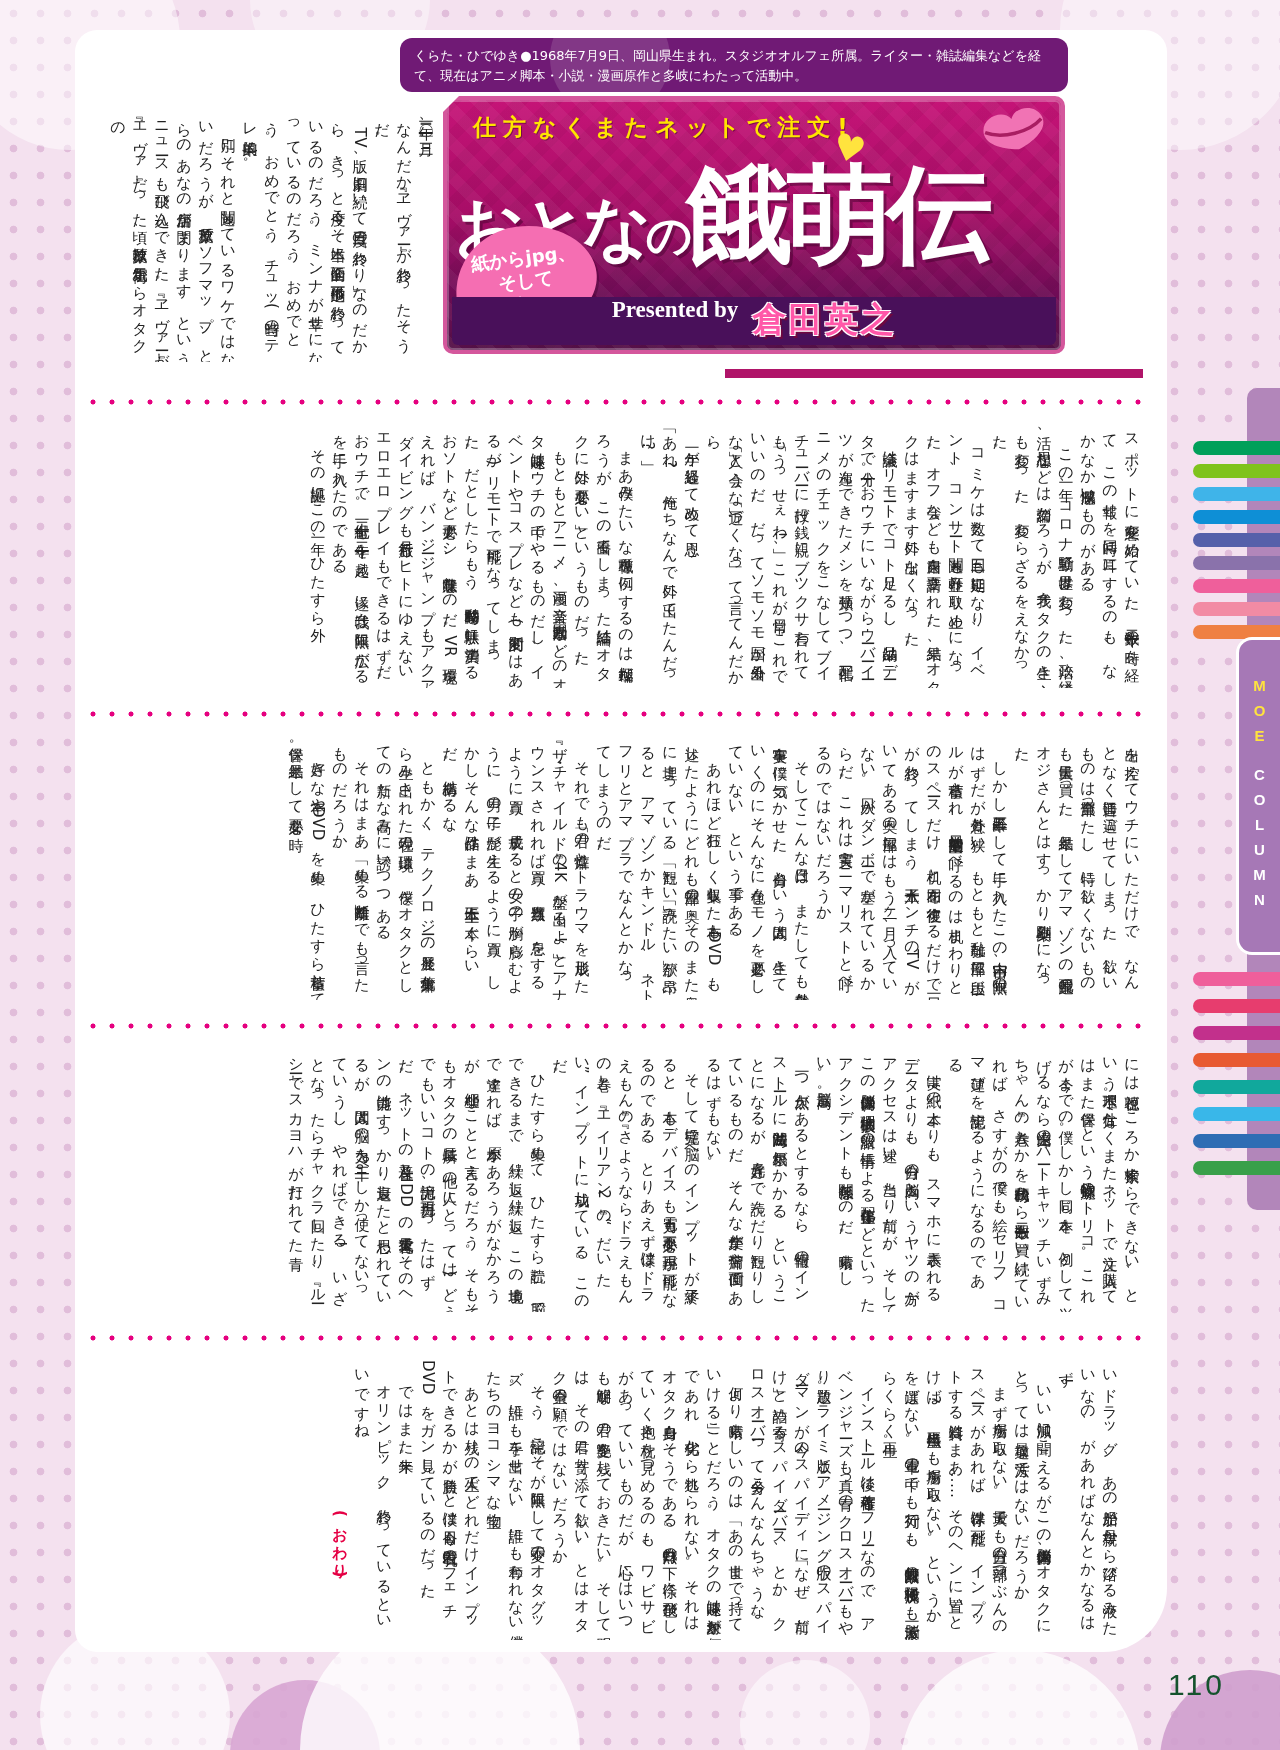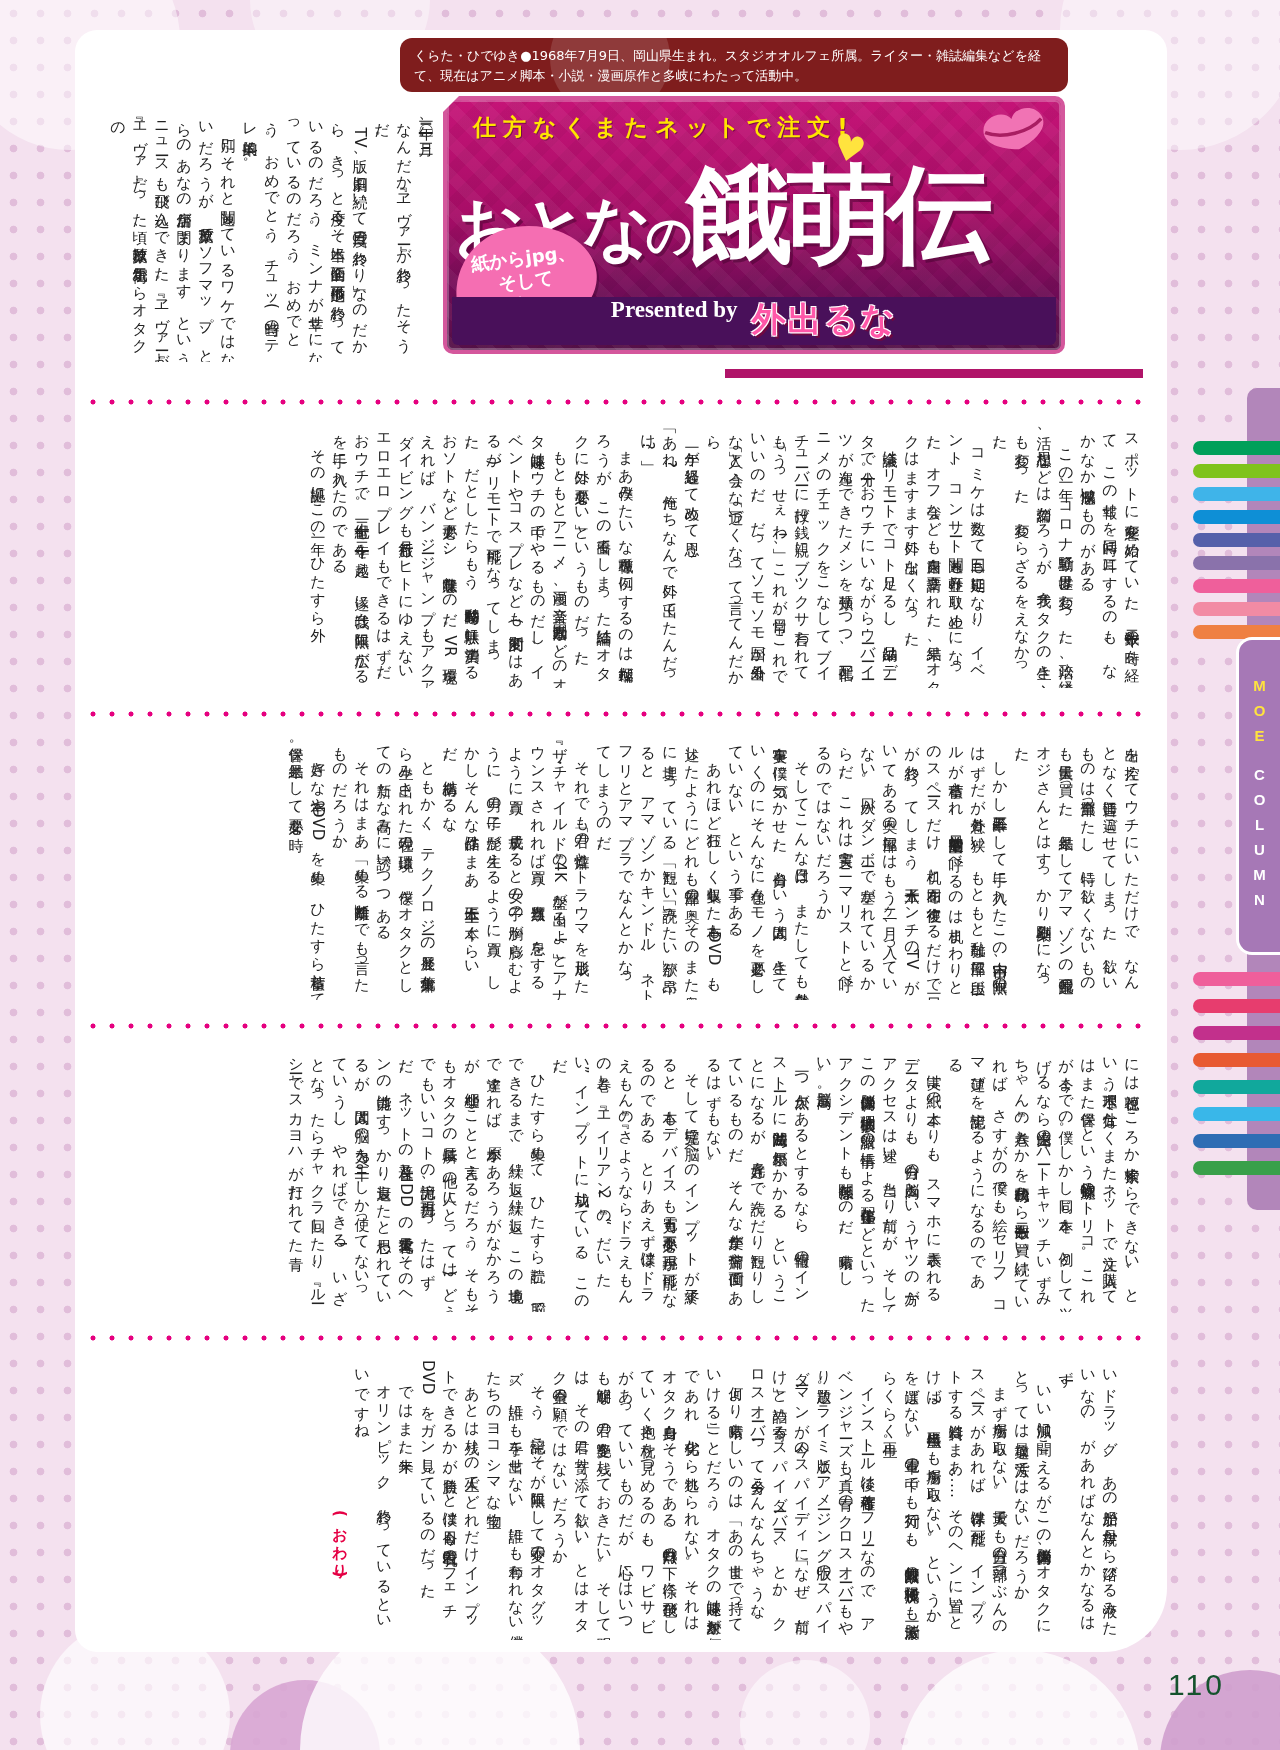--- a/index.html
+++ b/index.html
@@ -11,21 +11,21 @@
     background-size:27px 27px;
   }
   .circle{position:absolute;border-radius:50%;z-index:1;}
   .card{
     position:absolute;left:75px;top:30px;width:1092px;height:1622px;
     background:#ffffff;border-radius:22px 22px 64px 22px;z-index:2;
   }
   
   .author-banner{
     position:absolute;left:400px;top:38px;width:668px;height:54px;
-    background:#7f1d1d;border-radius:12px;color:#ffffff;
+    background:#701a75;border-radius:12px;color:#ffffff;
     font-size:13px;line-height:1.5;padding:8px 14px;box-sizing:border-box;
     z-index:4;overflow:hidden;
   }
   .author-banner::before{content:"";position:absolute;left:150px;top:-40px;width:120px;height:120px;
     border-radius:50%;background:rgba(255,255,255,0.13);}
   
   .title-block{
     position:absolute;left:443px;top:96px;width:622px;height:258px;z-index:4;
     box-sizing:border-box;border:4px solid #d4579c;border-radius:10px;
     background:
@@ -163,21 +163,21 @@
       <path d="M32 11 C27 1 9 3 6 15 C3 27 19 35 32 38 C45 35 61 27 58 15 C55 3 37 1 32 11 Z" fill="#f173b4"></path>
       <path d="M7 17 C20 26 44 26 57 17" stroke="#a81e62" stroke-width="3" fill="none"></path>
     </svg>
     <div class="subtitle-blob">
       <span>紙からjpg、</span>
       <span>そして</span>
       <span>記憶へ―</span>
     </div>
     <div class="presented">
       <span class="pby">Presented by</span>
-      <span class="pauthor">外出るな</span>
+      <span class="pauthor">倉田英之</span>
     </div>
   </div>
   <div class="title-underline"></div>
 
   <div class="vtext intro">二〇二一年、三月。
 なんだか『ヱヴァー』が終わったそうだ。
 　TV版、旧劇に続いて三度目の「終わり」なのだから、きっと今度こそ本当に全面的に不可逆的に終わっているのだろう。ミンナが幸せになっているのだろう。おめでとう。おめでとう。チュッ(当時のテレ東的に)。
 　別にそれと関連しているワケではないだろうが、秋葉原でソフマップ、とらのあなの店舗が閉まります、というニュースも飛び込んできた。『ヱヴァー』が『エヴァ』だった頃、秋葉原は電気街からオタクの</div>
 
   <div class="rule rule1"></div>

